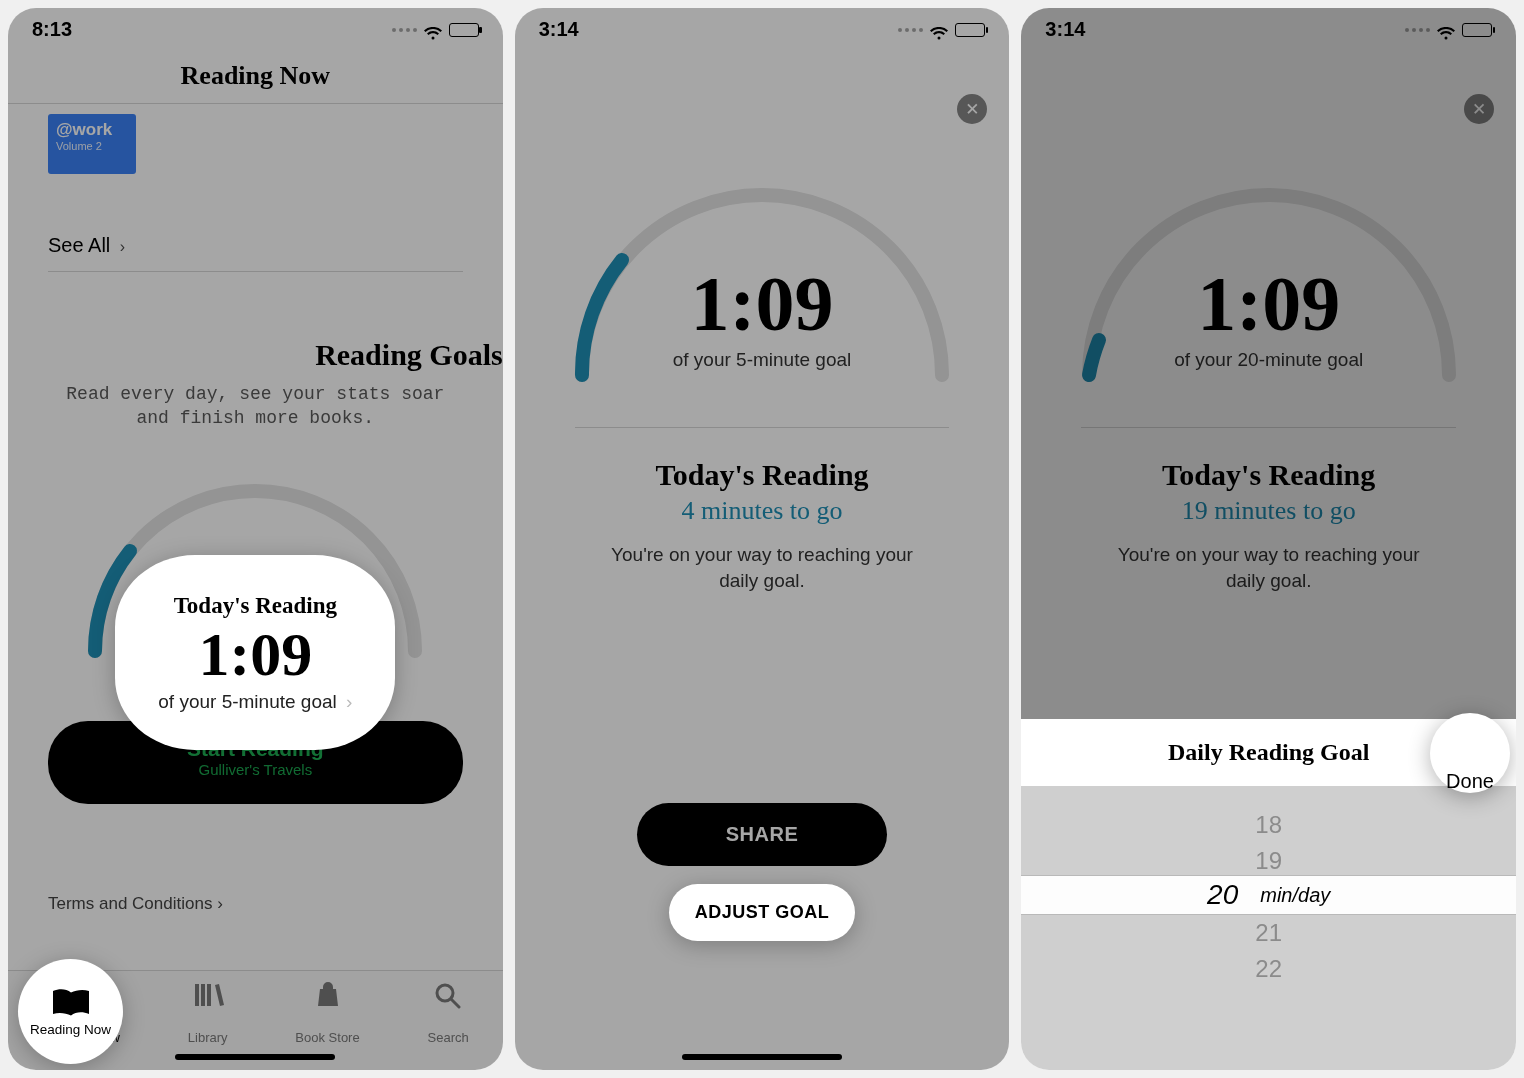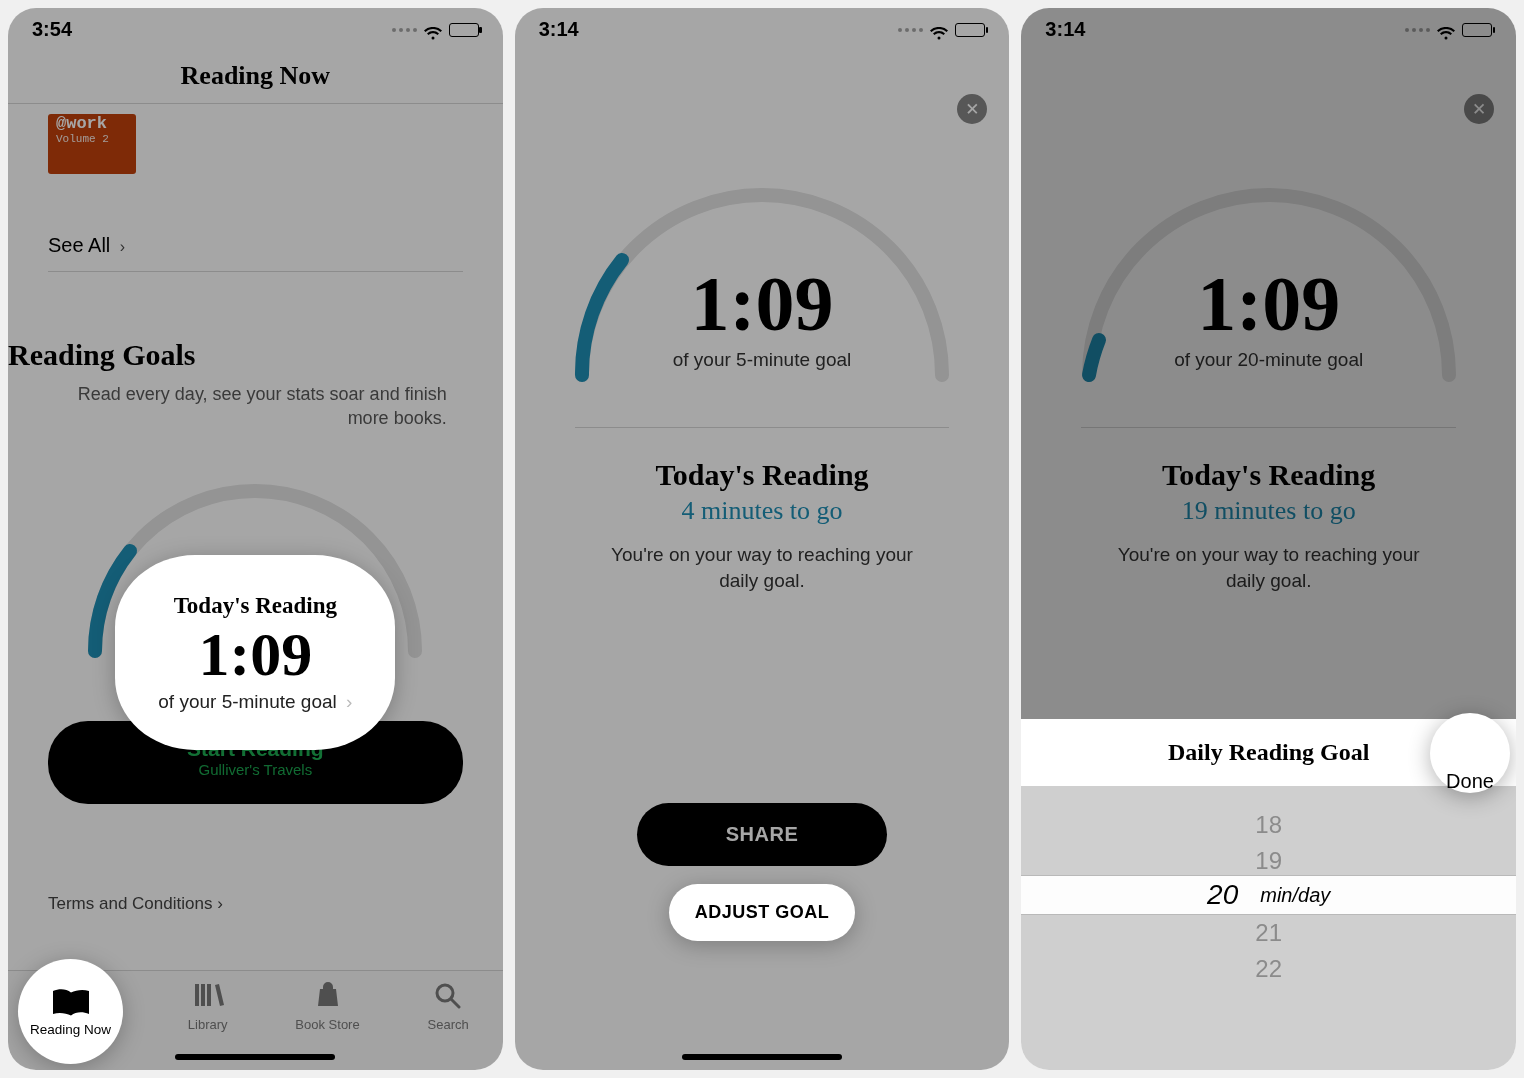--- a/index.html
+++ b/index.html
@@ -56,48 +56,48 @@
     text-align:center;
     font-family: Georgia, 'Times New Roman', serif;
     font-weight:700;
     font-size:26px;
     padding:16px 0 12px;
   }
   .hr { height:1px; background:#d7d7d7; }
   .book-thumb {
     margin: 10px 0 0 40px;
     width:88px; height:60px;
-    background:#c2410c;
+    background:#3b82f6;
     color:#fff;
-    font-family:Liberation Mono, monospace;
+    font-family:Liberation Sans, sans-serif;
     font-size:17px;
     font-weight:600;
-    padding:0 8px;
+    padding:6px 8px;
     border-radius:3px;
   }
   .book-thumb .sub { font-size:11px; font-weight:400; opacity:.9;}
   .see-all {
     margin: 60px 40px 14px;
     font-family:-apple-system,sans-serif;
     font-size:20px;
     color:#000;
   }
   .see-all .chev { font-size:16px; opacity:.7; margin-left:4px;}
   .section-hr { height:1px; background:#d7d7d7; margin:0 40px; }
 
   .goals-head {
-    text-align:left;
+    text-align:right;
     font-family:Georgia,serif;
     font-weight:700;
     font-size:30px;
     margin-top:66px;
   }
   .goals-sub {
-    text-align:right;
-    font-family:Liberation Sans, sans-serif;
+    text-align:center;
+    font-family:Liberation Mono, monospace;
     color:#5a5a5a;
     font-size:18px;
     margin:10px 56px 0;
     line-height:1.35;
   }
   .arc-wrap {
     position:relative;
     height:230px;
     margin-top:20px;
   }
@@ -156,21 +156,21 @@
     padding-top:10px;
     background:#fafafa;
   }
   .tab {
     display:flex;
     flex-direction:column;
     align-items:center;
     font-family:-apple-system,sans-serif;
     font-size:13px;
     color:#7a7a7a;
-    gap:8px;
+    gap:21px;
   }
   .tab svg { width:34px; height:28px; }
   .tab.active { color:#000; }
   .home-ind {
     position:absolute;
     bottom:10px; left:50%; transform:translateX(-50%);
     width:160px; height:6px; border-radius:4px; background:#000;
   }
 
   
@@ -357,21 +357,21 @@
     flex-direction:column;
     align-items:center;
   }
 </style>
 </head>
 <body>
 
 <div class="phone">
 
   <div class="status-bar">
-    <span>3:54</span>
+    <span>8:13</span>
     <div class="status-right">
       <span class="dots">
           <span></span>
           <span></span>
           <span></span>
           <span></span>
         </span>
       <span class="wifi">
         <svg viewBox="0 0 20 14">
             <path d="M10 12.5a1.5 1.5 0 100-3 1.5 1.5 0 000 3zM4 6.5c3.3-3.3 8.7-3.3 12 0l-1.5 1.5c-2.5-2.5-6.5-2.5-9 0L4 6.5zM1 3.5C6 -1.3 14 -1.3 19 3.5l-1.5 1.5C13.4.9 6.6.9 2.5 5L1 3.5z" fill="#000"></path>

